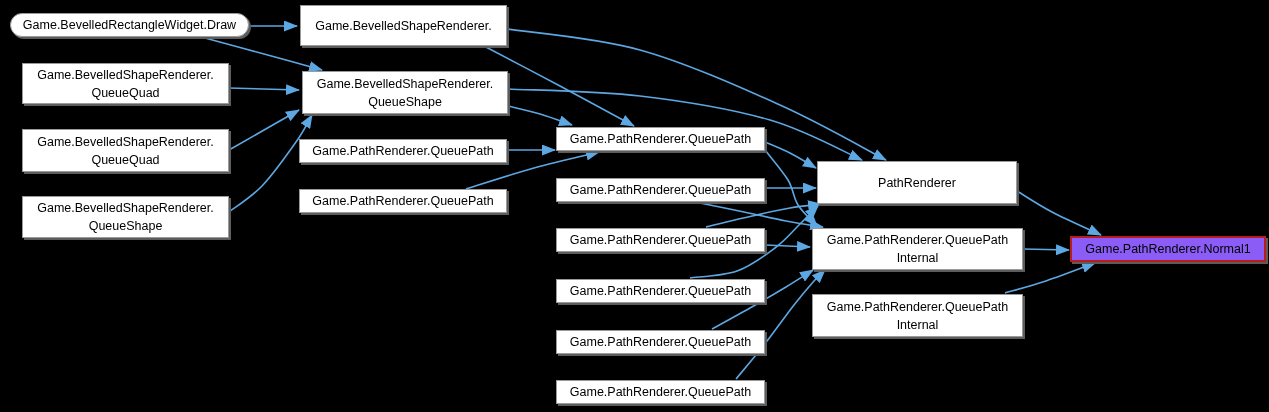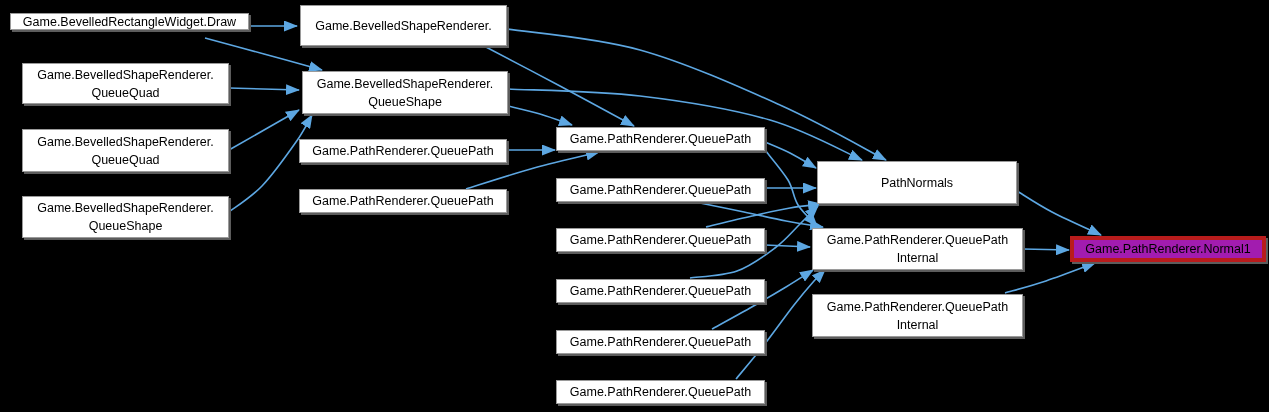--- a/index.html
+++ b/index.html
@@ -22,22 +22,22 @@
     flex-direction:column;
     align-items:center;
     justify-content:center;
     text-align:center;
     font-size:12.5px;
     line-height:18px;
     white-space:nowrap;
     cursor:pointer;
   }
   .node.highlight{
-    background:#a21caf;
-    border:4px solid #b91c1c;
+    background:#8b5cf6;
+    border:2px solid #b91c1c;
     cursor:default;
     text-align:right;
   }
   .node span{display:block;}
 </style>
 </head>
 <body>
 
 <div id="stage" style="background: rgb(0, 0, 0);">
   <svg class="edges" viewBox="0 0 1269 412">
@@ -66,21 +66,21 @@
         <path d="M765,245 L810,247" fill="none" stroke="#5da7e2" stroke-width="1.6" marker-end="url(#arrow)"></path>
         <path d="M690,278 C697.8333333333334,276.8333333333333 722.8333333333334,276 737,271 C751.1666666666666,266 764.5,255.83333333333334 775,248 C785.5,240.16666666666666 792.8333333333334,231 800,224 C807.1666666666666,217 815,209 818,206" fill="none" stroke="#5da7e2" stroke-width="1.6" marker-end="url(#arrow)"></path>
         <path d="M712,329 C718.3333333333334,325.5 737.6666666666666,315 750,308 C762.3333333333334,301 775.5,293.3333333333333 786,287 C796.5,280.6666666666667 808.5,272.8333333333333 813,270" fill="none" stroke="#5da7e2" stroke-width="1.6" marker-end="url(#arrow)"></path>
         <path d="M736,379 C740.6666666666666,373.3333333333333 754.3333333333334,357.3333333333333 764,345 C773.6666666666666,332.6666666666667 785.6666666666666,315.6666666666667 794,305 C802.3333333333334,294.3333333333333 808.8333333333334,286.8333333333333 814,281 C819.1666666666666,275.1666666666667 823.1666666666666,271.8333333333333 825,270" fill="none" stroke="#5da7e2" stroke-width="1.6" marker-end="url(#arrow)"></path>
         <path d="M1017,191 C1022.8333333333334,194.5 1038,204.66666666666666 1052,212 C1066,219.33333333333334 1092.8333333333333,231.16666666666666 1101,235" fill="none" stroke="#5da7e2" stroke-width="1.6" marker-end="url(#arrow)"></path>
         <path d="M1023,249 L1069,250" fill="none" stroke="#5da7e2" stroke-width="1.6" marker-end="url(#arrow)"></path>
         <path d="M1005,293 C1011.8333333333334,291 1031,286 1046,281 C1061,276 1086.8333333333333,266 1095,263" fill="none" stroke="#5da7e2" stroke-width="1.6" marker-end="url(#arrow)"></path>
       </g>
   </svg>
   <div id="node-layer">
-      <div class="node" style="left: 10px; top: 13px; width: 239px; height: 17px;">
+      <div class="node" style="left: 10px; top: 13px; width: 239px; height: 24px; border-radius: 12px;">
         <span>Game.BevelledRectangleWidget.Draw</span>
       </div>
       <div class="node" style="left: 22px; top: 63px; width: 207px; height: 41px;">
         <span>Game.BevelledShapeRenderer.</span>
         <span>QueueQuad</span>
       </div>
       <div class="node" style="left: 22px; top: 129px; width: 207px; height: 43px;">
         <span>Game.BevelledShapeRenderer.</span>
         <span>QueueQuad</span>
       </div>
@@ -113,21 +113,21 @@
       <div class="node" style="left: 556px; top: 279px; width: 209px; height: 24px;">
         <span>Game.PathRenderer.QueuePath</span>
       </div>
       <div class="node" style="left: 556px; top: 330px; width: 209px; height: 24px;">
         <span>Game.PathRenderer.QueuePath</span>
       </div>
       <div class="node" style="left: 556px; top: 380px; width: 209px; height: 24px;">
         <span>Game.PathRenderer.QueuePath</span>
       </div>
       <div class="node" style="left: 817px; top: 161px; width: 200px; height: 43px;">
-        <span>PathNormals</span>
+        <span>PathRenderer</span>
       </div>
       <div class="node" style="left: 812px; top: 228px; width: 211px; height: 42px;">
         <span>Game.PathRenderer.QueuePath</span>
         <span>Internal</span>
       </div>
       <div class="node" style="left: 812px; top: 294px; width: 211px; height: 43px;">
         <span>Game.PathRenderer.QueuePath</span>
         <span>Internal</span>
       </div>
       <div class="node highlight" style="left: 1070px; top: 236px; width: 196px; height: 26px;">

